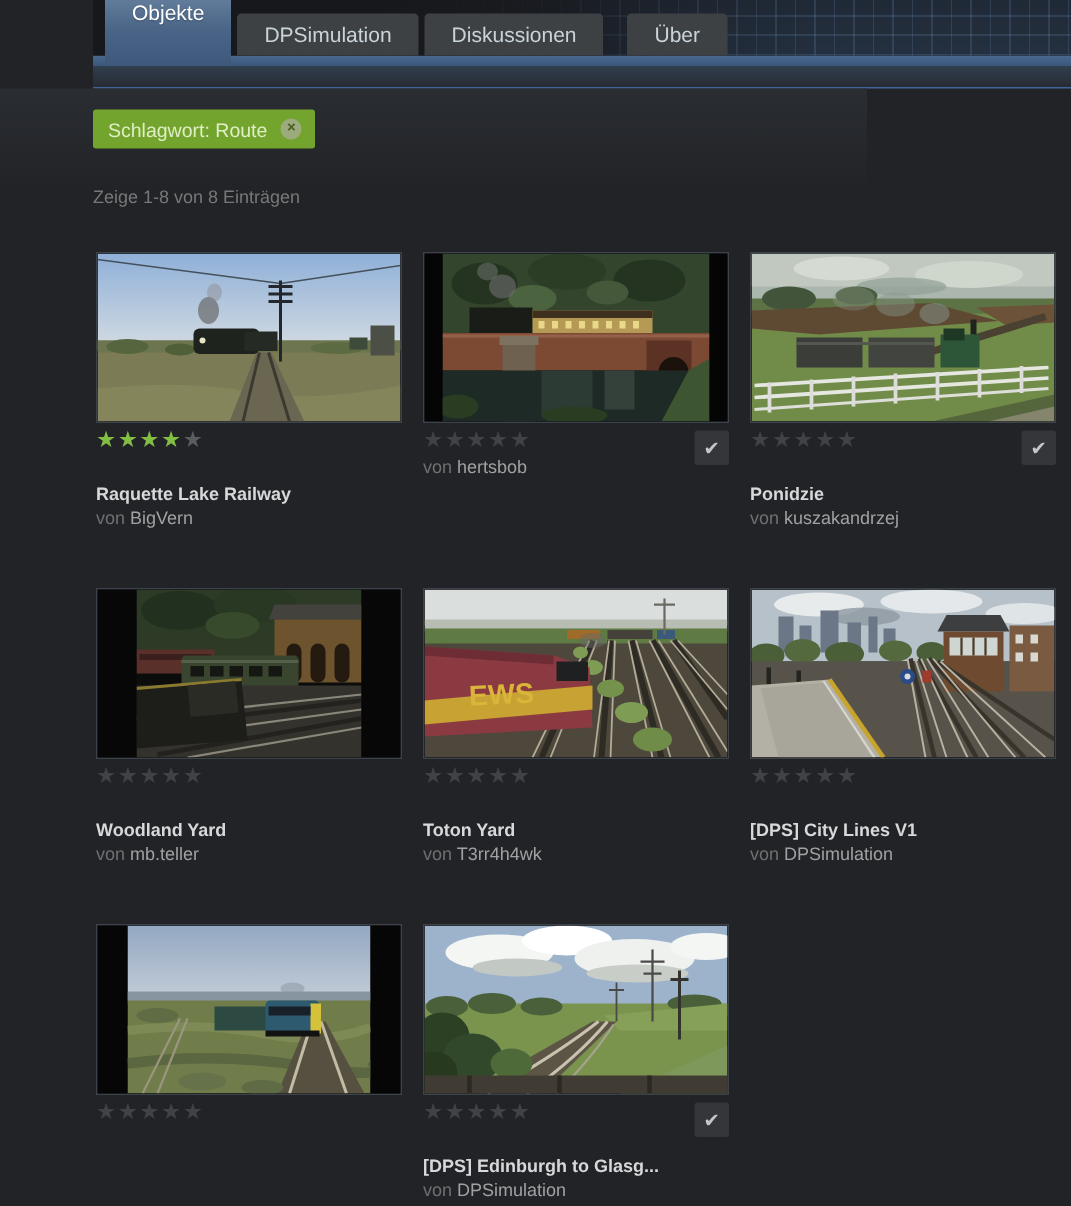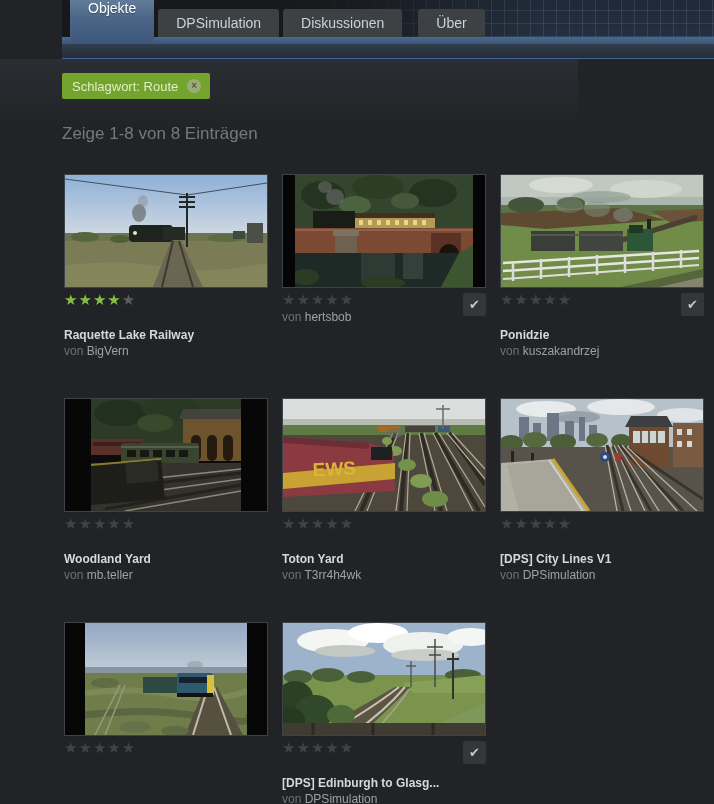--- a/index.html
+++ b/index.html
@@ -45,21 +45,21 @@
   .filter-tag{
     display:inline-flex;align-items:center;height:26px;padding:0 9px 0 10px;
     background:#73a42d;border-radius:2px;cursor:pointer;
   }
   .filter-tag .tag-label{color:#e0eec6;font-size:13px;}
   .filter-tag .tag-close{
     margin-left:9px;width:14px;height:14px;border-radius:50%;
     background:#9cab7c;color:#4d5f24;font-size:10px;font-weight:bold;
     line-height:14px;text-align:center;cursor:pointer;
   }
-  .results-summary{margin-top:25px;color:#777879;font-size:17px;}
+  .results-summary{margin-top:25px;color:#777879;font-size:12px;}
   
   .grid{margin-top:30px;width:652px;display:flex;flex-wrap:wrap;margin-left:2px;}
   .card{width:204px;margin-right:14px;margin-bottom:40px;position:relative;cursor:pointer;}
   .card:nth-child(3n){margin-right:0;}
   .thumb{
     width:202px;height:112px;border:1px solid #3c434b;background:#000;
     overflow:hidden;line-height:0;
   }
   .thumb svg{display:block;}
   .stars{margin-top:4px;height:16px;font-size:15px;line-height:16px;}

